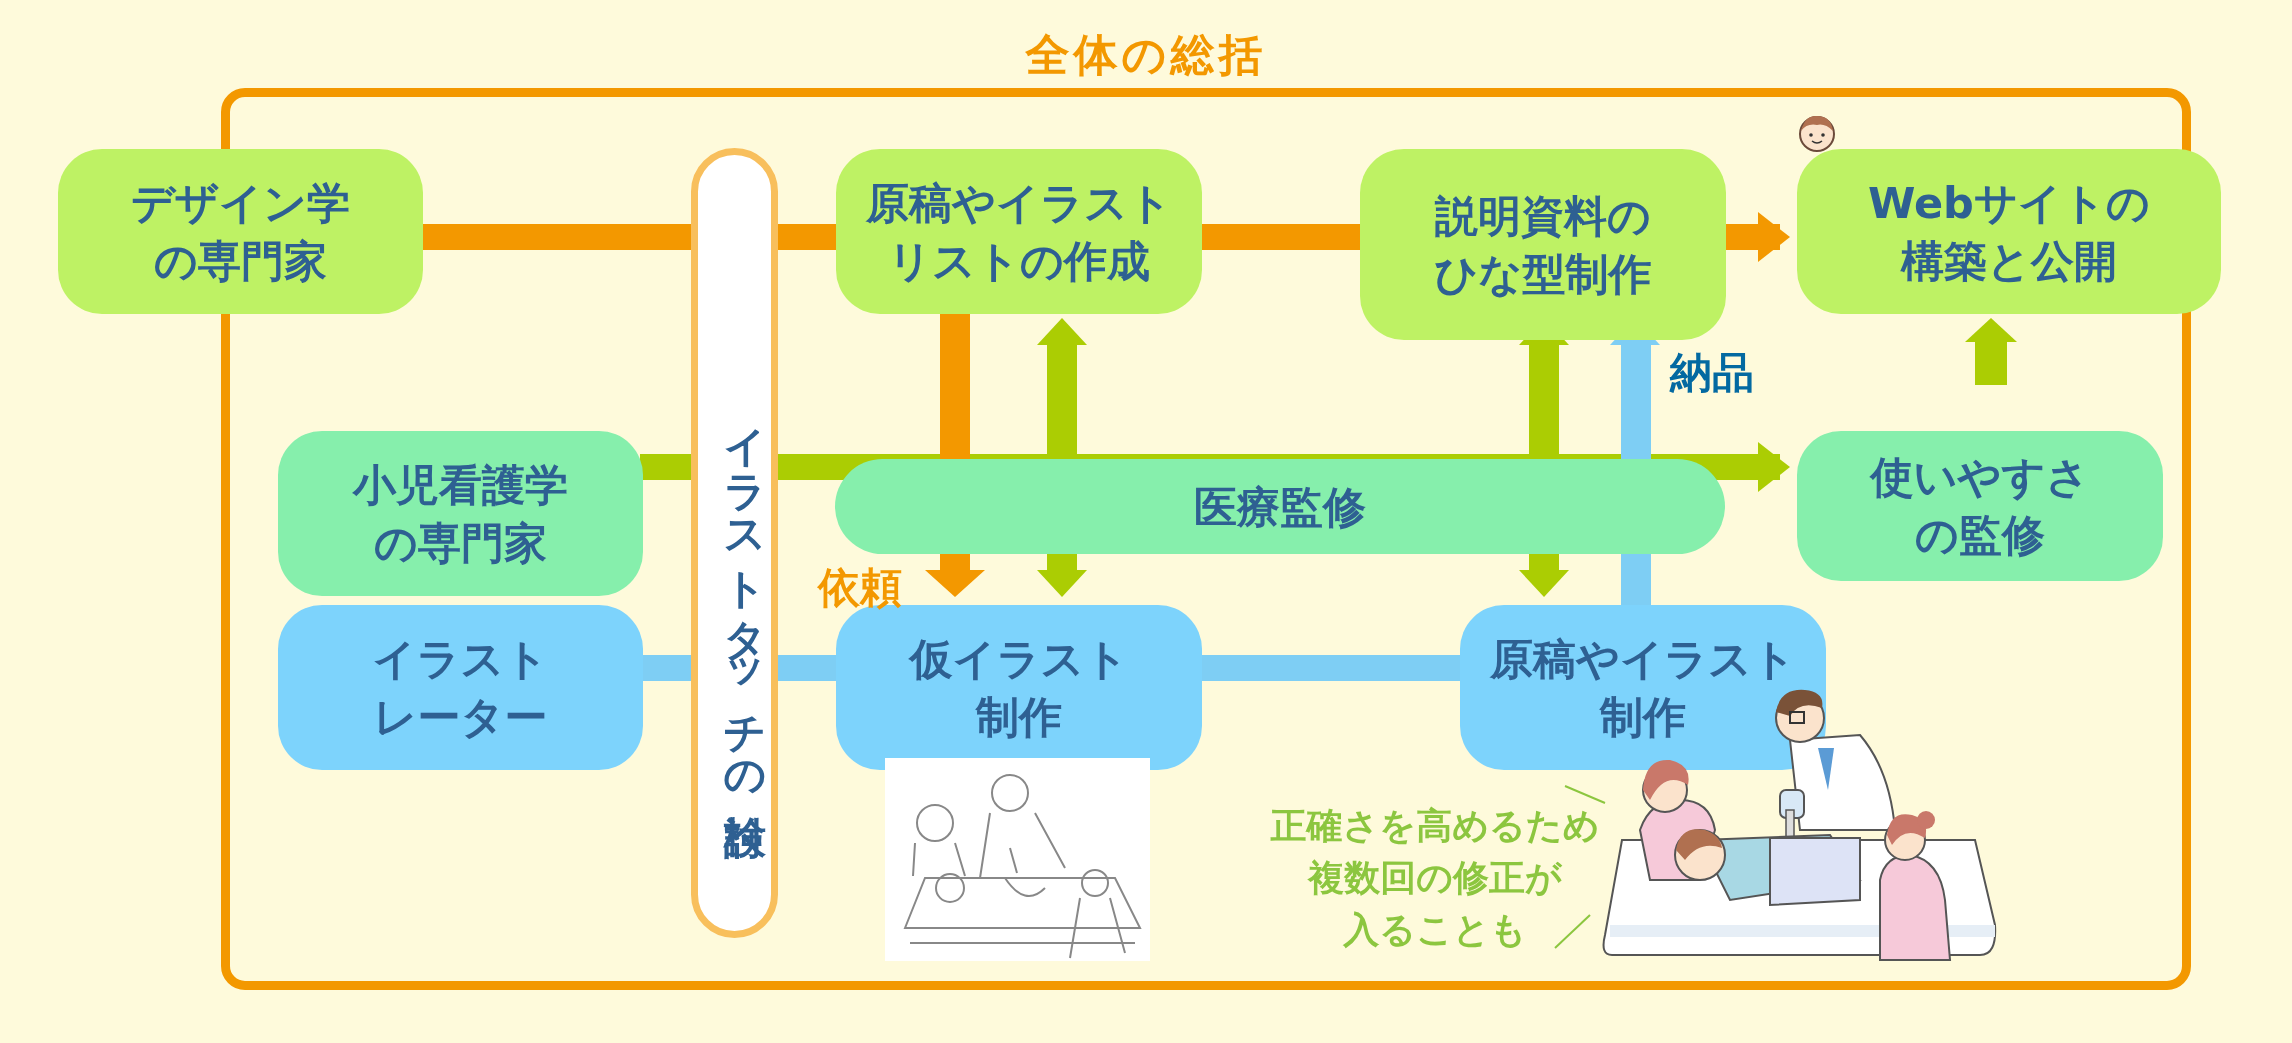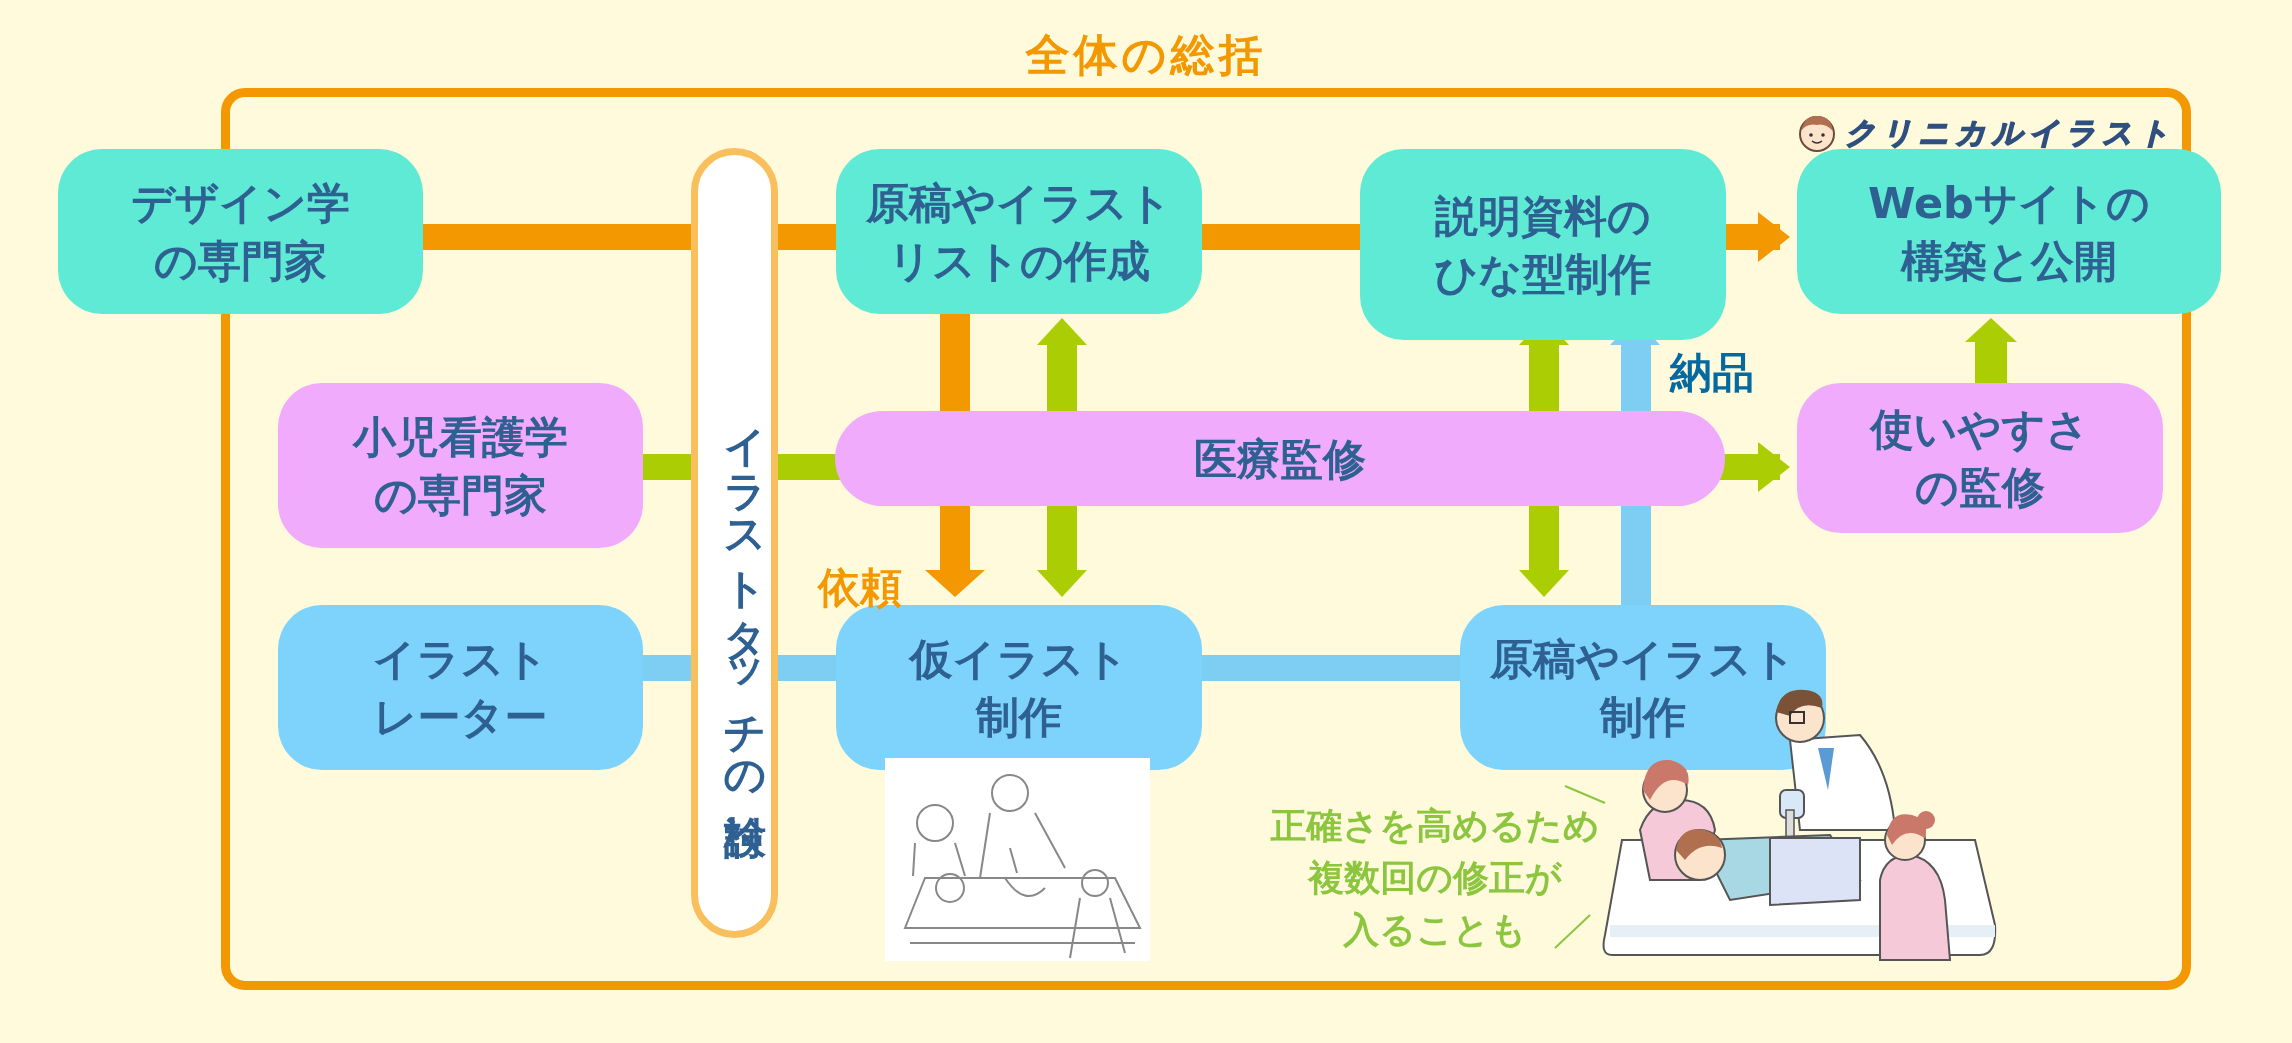--- a/index.html
+++ b/index.html
@@ -7,22 +7,22 @@
          font-family:"DejaVu Sans","Liberation Sans",sans-serif; }
   .abs { position:absolute; }
   .title { left:0; width:2292px; top:26px; text-align:center; font-size:44px; font-weight:bold; color:#f39800; letter-spacing:4px; }
   .frame { left:221px; top:88px; width:1970px; height:902px; border:9px solid #f39800; border-radius:24px; box-sizing:border-box; }
   .line { position:absolute; }
   .h-orange { background:#f39800; }
   .h-green { background:#abcd03; }
   .h-blue { background:#7ecef4; }
   .box { position:absolute; border-radius:44px; display:flex; align-items:center; justify-content:center;
          text-align:center; color:#2e6092; font-size:43px; font-weight:bold; line-height:58px; white-space:pre-line; }
-  .b-orange { background:#5eead4; }
-  .b-green { background:#f0abfc; }
+  .b-orange { background:#bef264; }
+  .b-green { background:#86efac;margin-top:48px; }
   .b-blue { background:#7dd3fc; }
   .vbar { left:691px; top:148px; width:87px; height:790px; background:#fff; border:7px solid #f8bf5c; border-radius:44px; box-sizing:border-box; }
   .vtext { position:absolute; left:0; right:0; top:155px; text-align:center; color:#2e6092; font-size:42px; font-weight:bold; line-height:51px; writing-mode:vertical-rl; margin:0 auto; height:560px; }
   .label { position:absolute; font-weight:bold; font-size:42px; }
   .note { left:1250px; top:800px; width:370px; text-align:center; color:#8cc63f; font-size:36px; font-weight:bold; line-height:52px; white-space:pre-line; }
   svg { position:absolute; left:0; top:0; }
   .logo { left:1797px; top:110px; height:46px; display:flex; align-items:center; gap:8px; }
   .logo-text { font-size:30px; font-weight:bold; color:#fff; -webkit-text-stroke:1.5px #2e4f80; letter-spacing:6px; font-style:italic; }
   .sketch { left:885px; top:758px; width:265px; height:203px; background:#fff; }
 </style>
@@ -108,21 +108,20 @@
 <div class="label" style="left:1670px;top:345px;color:#0369a1;">納品</div>
 
 <div class="abs logo">
   <svg width="40" height="40" style="position:static">
     <circle cx="20" cy="21" r="17" fill="#fbe3cc" stroke="#6b4a3a" stroke-width="2"></circle>
     <path d="M4,18 Q8,2 20,3 Q34,3 36,18 Q28,10 20,12 Q10,10 4,18Z" fill="#b07050"></path>
     <circle cx="14" cy="22" r="1.8" fill="#333"></circle>
       <circle cx="26" cy="22" r="1.8" fill="#333"></circle>
     <path d="M15,28 Q20,32 25,28" stroke="#333" stroke-width="1.5" fill="none"></path>
   </svg>
-  <span class="logo-text">クリニカルイラスト</span>
 </div>
 
 <div class="abs sketch">
   <svg width="265" height="203" style="position:static">
     <g fill="none" stroke="#888" stroke-width="2">
       <path d="M20,170 L40,120 L230,120 L255,170 Z"></path>
       <line x1="25" y1="185" x2="250" y2="185"></line>
       <circle cx="50" cy="65" r="18"></circle>
       <path d="M30,85 L28,118 M70,85 L80,118"></path>
       <circle cx="125" cy="35" r="18"></circle>

